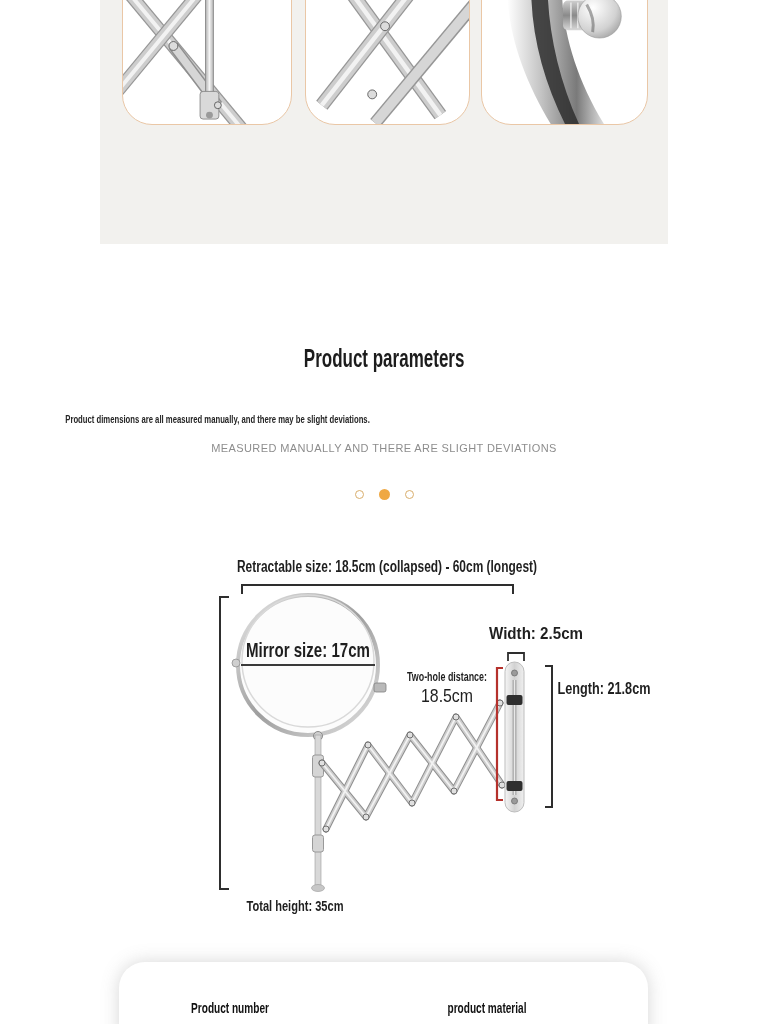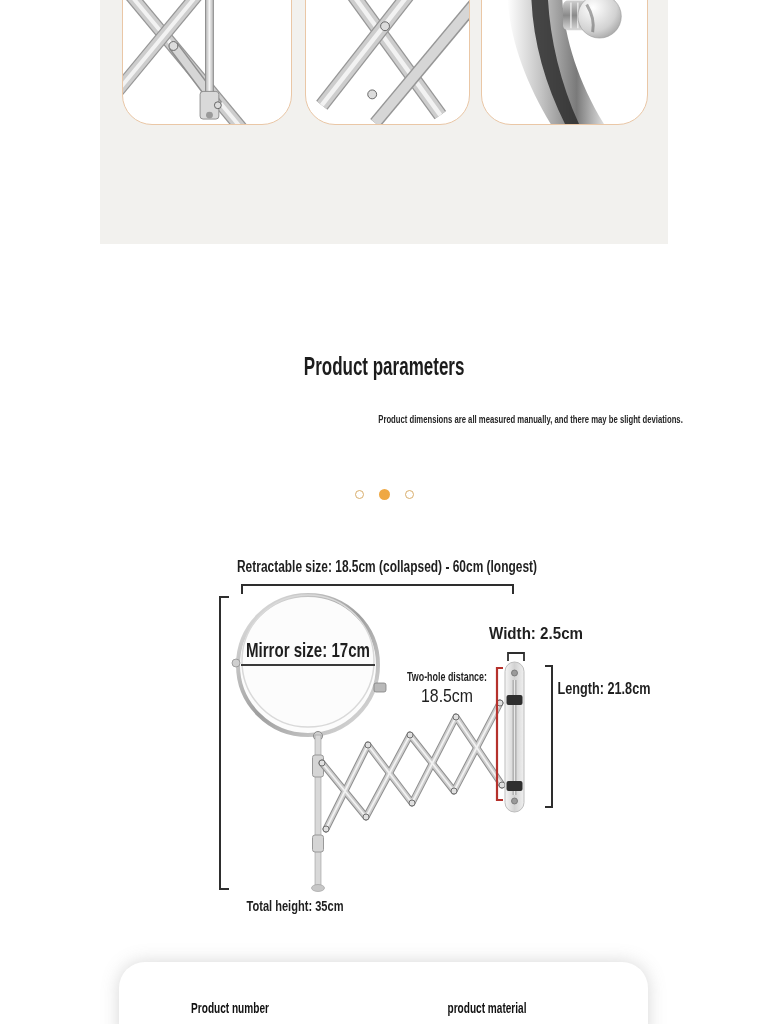--- a/index.html
+++ b/index.html
@@ -13,23 +13,23 @@
   .hero{position:absolute;left:100px;top:0;width:568px;height:244px;background:#f2f1ee;}
   .thumb{
     position:absolute;top:-36px;height:161px;background:#fff;
     border:1px solid #eac7a6;border-radius:30px;overflow:hidden;box-sizing:border-box;
   }
   .t1{left:22px;width:170px;}
   .t2{left:205px;width:165px;}
   .t3{left:381px;width:167px;}
   .thumb svg{display:block;width:100%;height:100%;}
   
-  .sec-title{position:absolute;left:0;top:352px;width:768px;text-align:center;}
+  .sec-title{position:absolute;left:0;top:344px;width:768px;text-align:center;}
   .sec-title .cx{transform:scaleX(.68);font-size:25px;font-weight:bold;color:#1c1c1c;white-space:nowrap;}
-  .note-bold{position:absolute;left:0;top:409px;width:748px;text-align:right;}
+  .note-bold{position:absolute;left:0;top:409px;width:748px;text-align:left;}
   .note-bold .cx{transform:scaleX(.70);font-size:11px;font-weight:bold;color:#252525;white-space:nowrap;}
   .note-gray{
     position:absolute;left:0;top:441px;width:768px;text-align:center;
     font-size:11px;line-height:15px;letter-spacing:.4px;color:#8d8d8d;
   }
   .cx{display:inline-block;transform-origin:50% 50%;}
   
   .dots{position:absolute;left:0;top:489px;width:768px;display:flex;justify-content:center;align-items:center;gap:15px;}
   .dot{width:9px;height:9px;border:1.5px solid #d9ae6c;border-radius:50%;background:#fff;box-sizing:border-box;}
   .dot.active{width:11px;height:11px;background:#efa843;border:none;}
@@ -118,20 +118,21 @@
   </div>
 </div>
 
 <div class="sec-title">
   <span class="cx">Product parameters</span>
 </div>
 <div class="note-bold">
   <span class="cx">Product dimensions are all measured manually, and there may be slight deviations.</span>
 </div>
 <div class="note-gray">
+  <div>MEASURED MANUALLY AND THERE ARE SLIGHT DEVIATIONS</div>
 </div>
 
 <div class="dots">
   <span class="dot"></span>
   <span class="dot active"></span>
   <span class="dot"></span>
 </div>
 
 <svg class="diagram" viewBox="0 0 768 380">
   <defs>

